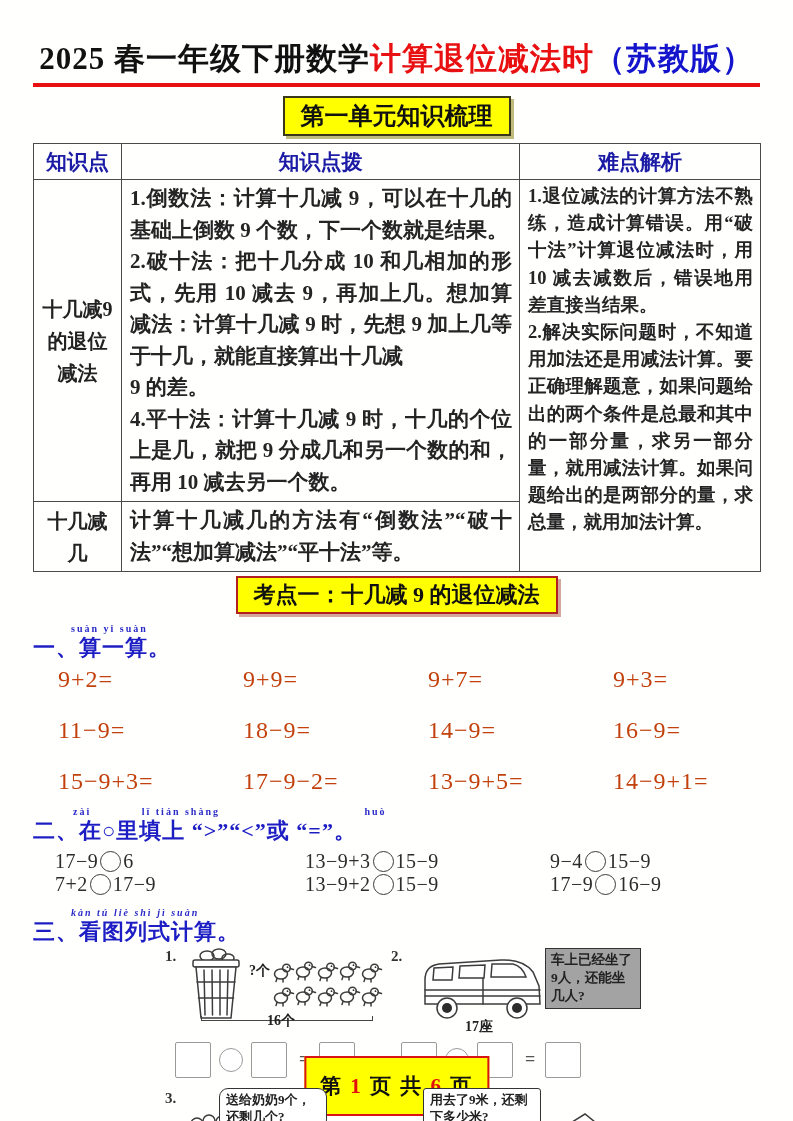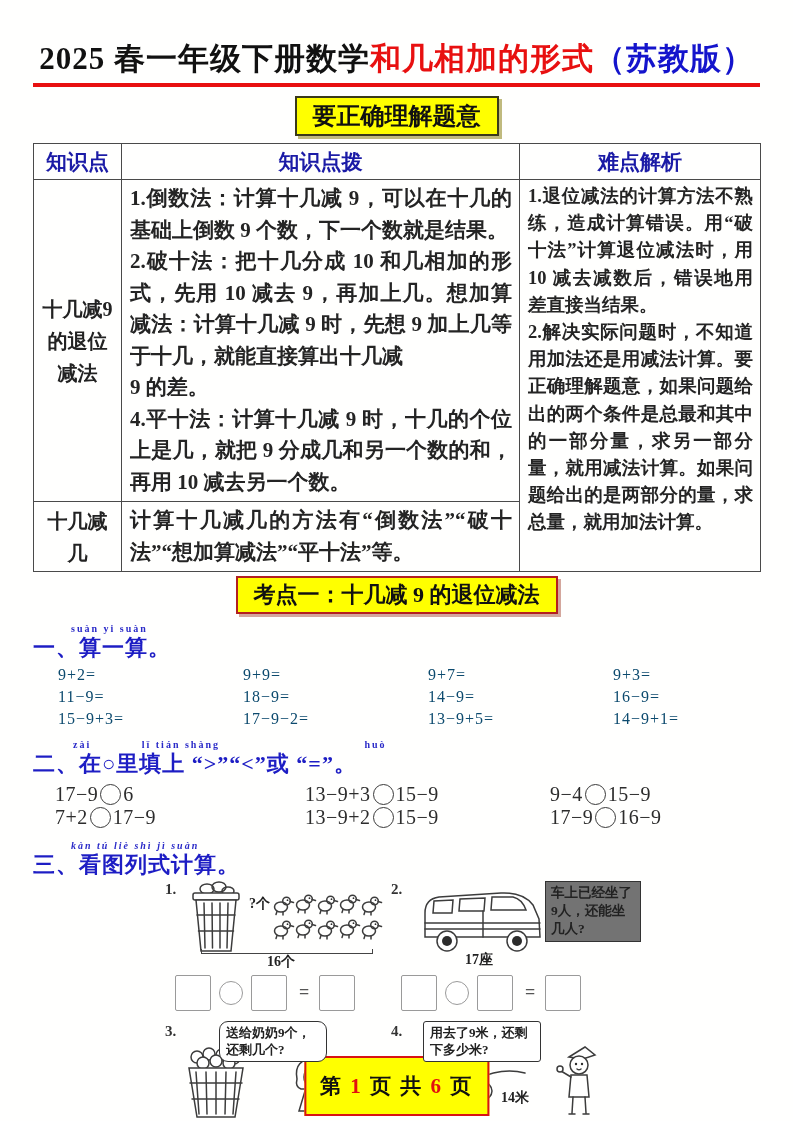--- a/index.html
+++ b/index.html
@@ -41,21 +41,21 @@
     line-height:1.5; white-space:pre-line; vertical-align:top; text-align:justify;
   }
   .k-table .diff-cell { line-height:1.47; font-size:18.5px; }
 
   
   .pinyin { color:#2a2ac8; font-size:10px; font-weight:bold; letter-spacing:2px; height:13px; line-height:13px; }
   .sec-title { color:#1d1dc4; font-size:22px; font-weight:bold; letter-spacing:1px; line-height:1.15; }
 
   .calc-grid {
     display:grid; grid-template-columns:185px 185px 185px 170px;
-    padding:6px 0 2px 25px; row-gap:4px; font-size:16px; color:#0c4a6e; letter-spacing:1px;
+    padding:6px 0 2px 25px; row-gap:24px; font-size:24px; color:#c2410c; letter-spacing:1px;
   }
   .cmp-grid {
     display:grid; grid-template-columns:250px 245px 210px;
     padding:6px 0 2px 22px; row-gap:0; font-size:20px; color:#2c2c2c; letter-spacing:.5px;
   }
   .cmp-circle {
     display:inline-block; width:21px; height:21px; border:1.7px solid #3a3a3a;
     border-radius:50%; vertical-align:-4px; margin:0 2px;
   }
 
@@ -67,21 +67,21 @@
   .pic-cell { position:relative; }
   .p-num { font-size:15px; font-weight:bold; color:#333; position:absolute; left:0; top:2px; }
   .art { position:relative; margin-left:14px; height:88px; }
   .art svg { position:absolute; }
   .art-label { position:absolute; font-size:14px; font-weight:600; color:#222; white-space:nowrap; }
   .bubble {
     position:absolute; border:1.6px solid #333; border-radius:9px; background:#fff;
     font-size:13px; font-weight:600; color:#222; padding:2px 6px; line-height:1.35; z-index:2;
   }
   .infobox {
-    position:absolute; border:1.6px solid #333; background:#737373;
+    position:absolute; border:1.6px solid #333; background:#a3a3a3;
     font-size:13.5px; font-weight:600; color:#222; padding:2px 5px; line-height:1.35; width:96px; z-index:2;
   }
   .brace-line { position:absolute; border-bottom:1.6px solid #444; border-left:1.6px solid #444; border-right:1.6px solid #444; height:5px; }
 
   .eq-row { display:flex; align-items:center; margin:8px 0 6px 10px; }
   .eq-box {
     width:36px; height:36px; border:1.5px solid #9a9a9a; border-radius:2px; background:#fff;
   }
   .eq-circle {
     width:24px; height:24px; border:1.5px solid #9a9a9a; border-radius:50%; margin:0 8px; background:#fff;
@@ -101,25 +101,25 @@
   .ln { stroke:#3c3c3c; fill:none; stroke-width:1.5; stroke-linecap:round; stroke-linejoin:round; }
   .fl { stroke:#3c3c3c; fill:#fff; stroke-width:1.5; }
   .dk { fill:#2c2c2c; }
 </style>
 </head>
 <body>
 
 <div class="page">
 
   <div class="title-line">
-    <span class="title-black">2025 春一年级下册数学</span><span class="title-red">和几相加的形式</span><span class="title-blue">（苏教版）</span>
+    <span class="title-black">2025 春一年级下册数学</span><span class="title-red">计算退位减法时</span><span class="title-blue">（苏教版）</span>
   </div>
   <div class="title-underline"></div>
 
-  <div class="yellow-box unit-box">要正确理解题意</div>
+  <div class="yellow-box unit-box">第一单元知识梳理</div>
 
   <table class="k-table">
     <tbody>
         <tr class="head">
       <td class="c1">知识点</td>
       <td class="c2">知识点拨</td>
       <td class="c3">难点解析</td>
     </tr>
     <tr>
       <td class="c1 point-cell">十几减9 的退位减法</td>
@@ -209,21 +209,21 @@
               <use href="#chick" x="54" y="13"></use>
               <use href="#chick" x="76" y="12"></use>
               <use href="#chick" x="98" y="14"></use>
             <use href="#chick" x="10" y="38"></use>
               <use href="#chick" x="32" y="37"></use>
               <use href="#chick" x="54" y="38"></use>
               <use href="#chick" x="76" y="37"></use>
               <use href="#chick" x="98" y="38"></use>
           </svg>
           <div class="brace-line" style="left:22px;top:70px;width:172px;"></div>
-          <span class="art-label" style="left:88px;top:74px;">16个</span>
+          <span class="art-label" style="left:88px;top:66px;">16个</span>
         </div>
         <div class="eq-row">
           <span class="eq-box"></span>
           <span class="eq-circle"></span>
           <span class="eq-box"></span>
           <span class="eq-eq">=</span>
           <span class="eq-box"></span>
         </div>
       </div>
 

